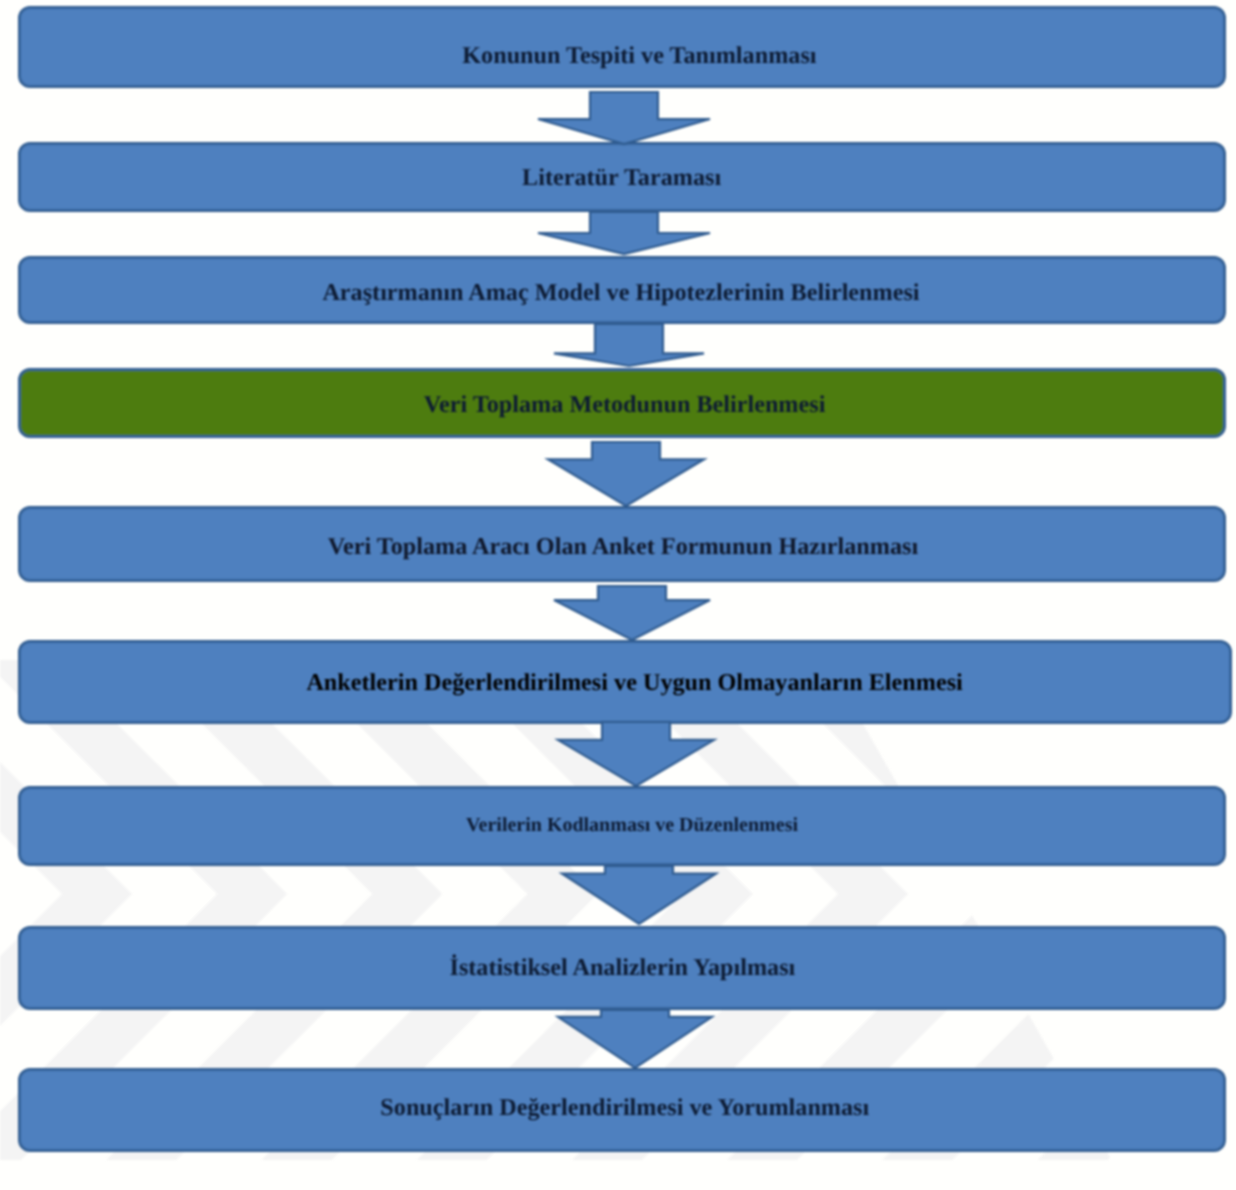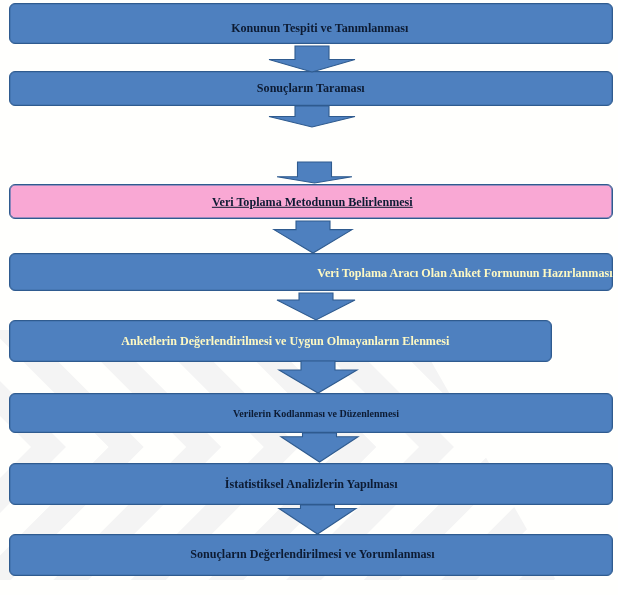--- a/index.html
+++ b/index.html
@@ -57,29 +57,32 @@
         <polygon points="767.60,330.00 802.60,330.00 919.60,447.00 786.60,580.00 751.60,580.00 884.60,447.00"></polygon>
         <polygon points="845.20,330.00 880.20,330.00 997.20,447.00 864.20,580.00 829.20,580.00 962.20,447.00"></polygon>
         <polygon points="922.80,330.00 957.80,330.00 1074.80,447.00 941.80,580.00 906.80,580.00 1039.80,447.00"></polygon>
       </g>
     </svg>
 
   <div class="node" id="node1" style="left: 9px; top: 3px; width: 604px; height: 40.5px; font-size: 12.1px; background: rgb(78, 128, 191); border-color: rgb(47, 91, 143); color: rgb(13, 27, 51); padding-left: 20px;">
     <span class="node-label" style="transform: translate(-1.3px, 4.5px);">Konunun Tespiti ve Tanımlanması</span>
   </div>
   <div class="node" id="node2" style="left: 9px; top: 71px; width: 604px; height: 35px; font-size: 12.1px; background: rgb(78, 128, 191); border-color: rgb(47, 91, 143); color: rgb(13, 27, 51);">
-    <span class="node-label" style="transform: translate(-0.2px, 0.4px);">Sonuçların Taraması</span>
+    <span class="node-label" style="transform: translate(-0.2px, 0.4px);">Literatür Taraması</span>
   </div>
-  <div class="node" id="node4" style="left: 9px; top: 184px; width: 604px; height: 35px; font-size: 12.1px; background: #f9a8d4; border-color: rgb(47, 91, 143); color: rgb(13, 27, 51); text-decoration: underline;">
+  <div class="node" id="node3" style="left: 9px; top: 128px; width: 604px; height: 34px; font-size: 12.1px; background: rgb(78, 128, 191); border-color: rgb(47, 91, 143); color: rgb(13, 27, 51);">
+    <span class="node-label" style="transform: translate(-0.5px, 0.8px);">Araştırmanın Amaç Model ve Hipotezlerinin Belirlenmesi</span>
+  </div>
+  <div class="node" id="node4" style="left: 9px; top: 184px; width: 604px; height: 35px; font-size: 12.1px; background: #4d7c0f; border-color: rgb(47, 91, 143); color: rgb(13, 27, 51);">
     <span class="node-label" style="transform: translate(1.3px, 0.8px);">Veri Toplama Metodunun Belirlenmesi</span>
   </div>
-  <div class="node" id="node5" style="left: 9px; top: 253px; width: 604px; height: 38px; font-size: 12.1px; background: rgb(78, 128, 191); border-color: rgb(47, 91, 143); color: #fef9c3; justify-content: flex-end;">
+  <div class="node" id="node5" style="left: 9px; top: 253px; width: 604px; height: 38px; font-size: 12.1px; background: rgb(78, 128, 191); border-color: rgb(47, 91, 143); color: #0f172a;">
     <span class="node-label" style="transform: translate(0.5px, 1.1px);">Veri Toplama Aracı Olan Anket Formunun Hazırlanması</span>
   </div>
-  <div class="node" id="node6" style="left: 9px; top: 320px; width: 543px; height: 41.5px; font-size: 12.1px; background: rgb(78, 128, 191); border-color: rgb(47, 91, 143); color: #fef9c3;">
+  <div class="node" id="node6" style="left: 9px; top: 320px; width: 607px; height: 41.5px; font-size: 12.1px; background: rgb(78, 128, 191); border-color: rgb(47, 91, 143); color: #000000;">
     <span class="node-label" style="transform: translate(4.8px, 0.8px);">Anketlerin Değerlendirilmesi ve Uygun Olmayanların Elenmesi</span>
   </div>
   <div class="node" id="node7" style="left: 9px; top: 393px; width: 604px; height: 39.5px; font-size: 10px; background: rgb(78, 128, 191); border-color: rgb(47, 91, 143); color: rgb(13, 27, 51);">
     <span class="node-label" style="transform: translate(5px, 0.5px);">Verilerin Kodlanması ve Düzenlenmesi</span>
   </div>
   <div class="node" id="node9" style="left: 9px; top: 533.5px; width: 604px; height: 42.5px; font-size: 12.1px; background: rgb(78, 128, 191); border-color: rgb(47, 91, 143); color: rgb(13, 27, 51);">
     <span class="node-label" style="transform: translate(1.4px, -0.4px);">Sonuçların Değerlendirilmesi ve Yorumlanması</span>
   </div>
   <div class="node" id="node8" style="left: 9px; top: 463px; width: 604px; height: 41.5px; font-size: 12.1px; background: rgb(78, 128, 191); border-color: rgb(47, 91, 143); color: rgb(13, 27, 51);">
     <span class="node-label" style="transform: translate(0.2px, 0.5px);">İstatistiksel Analizlerin Yapılması</span>

